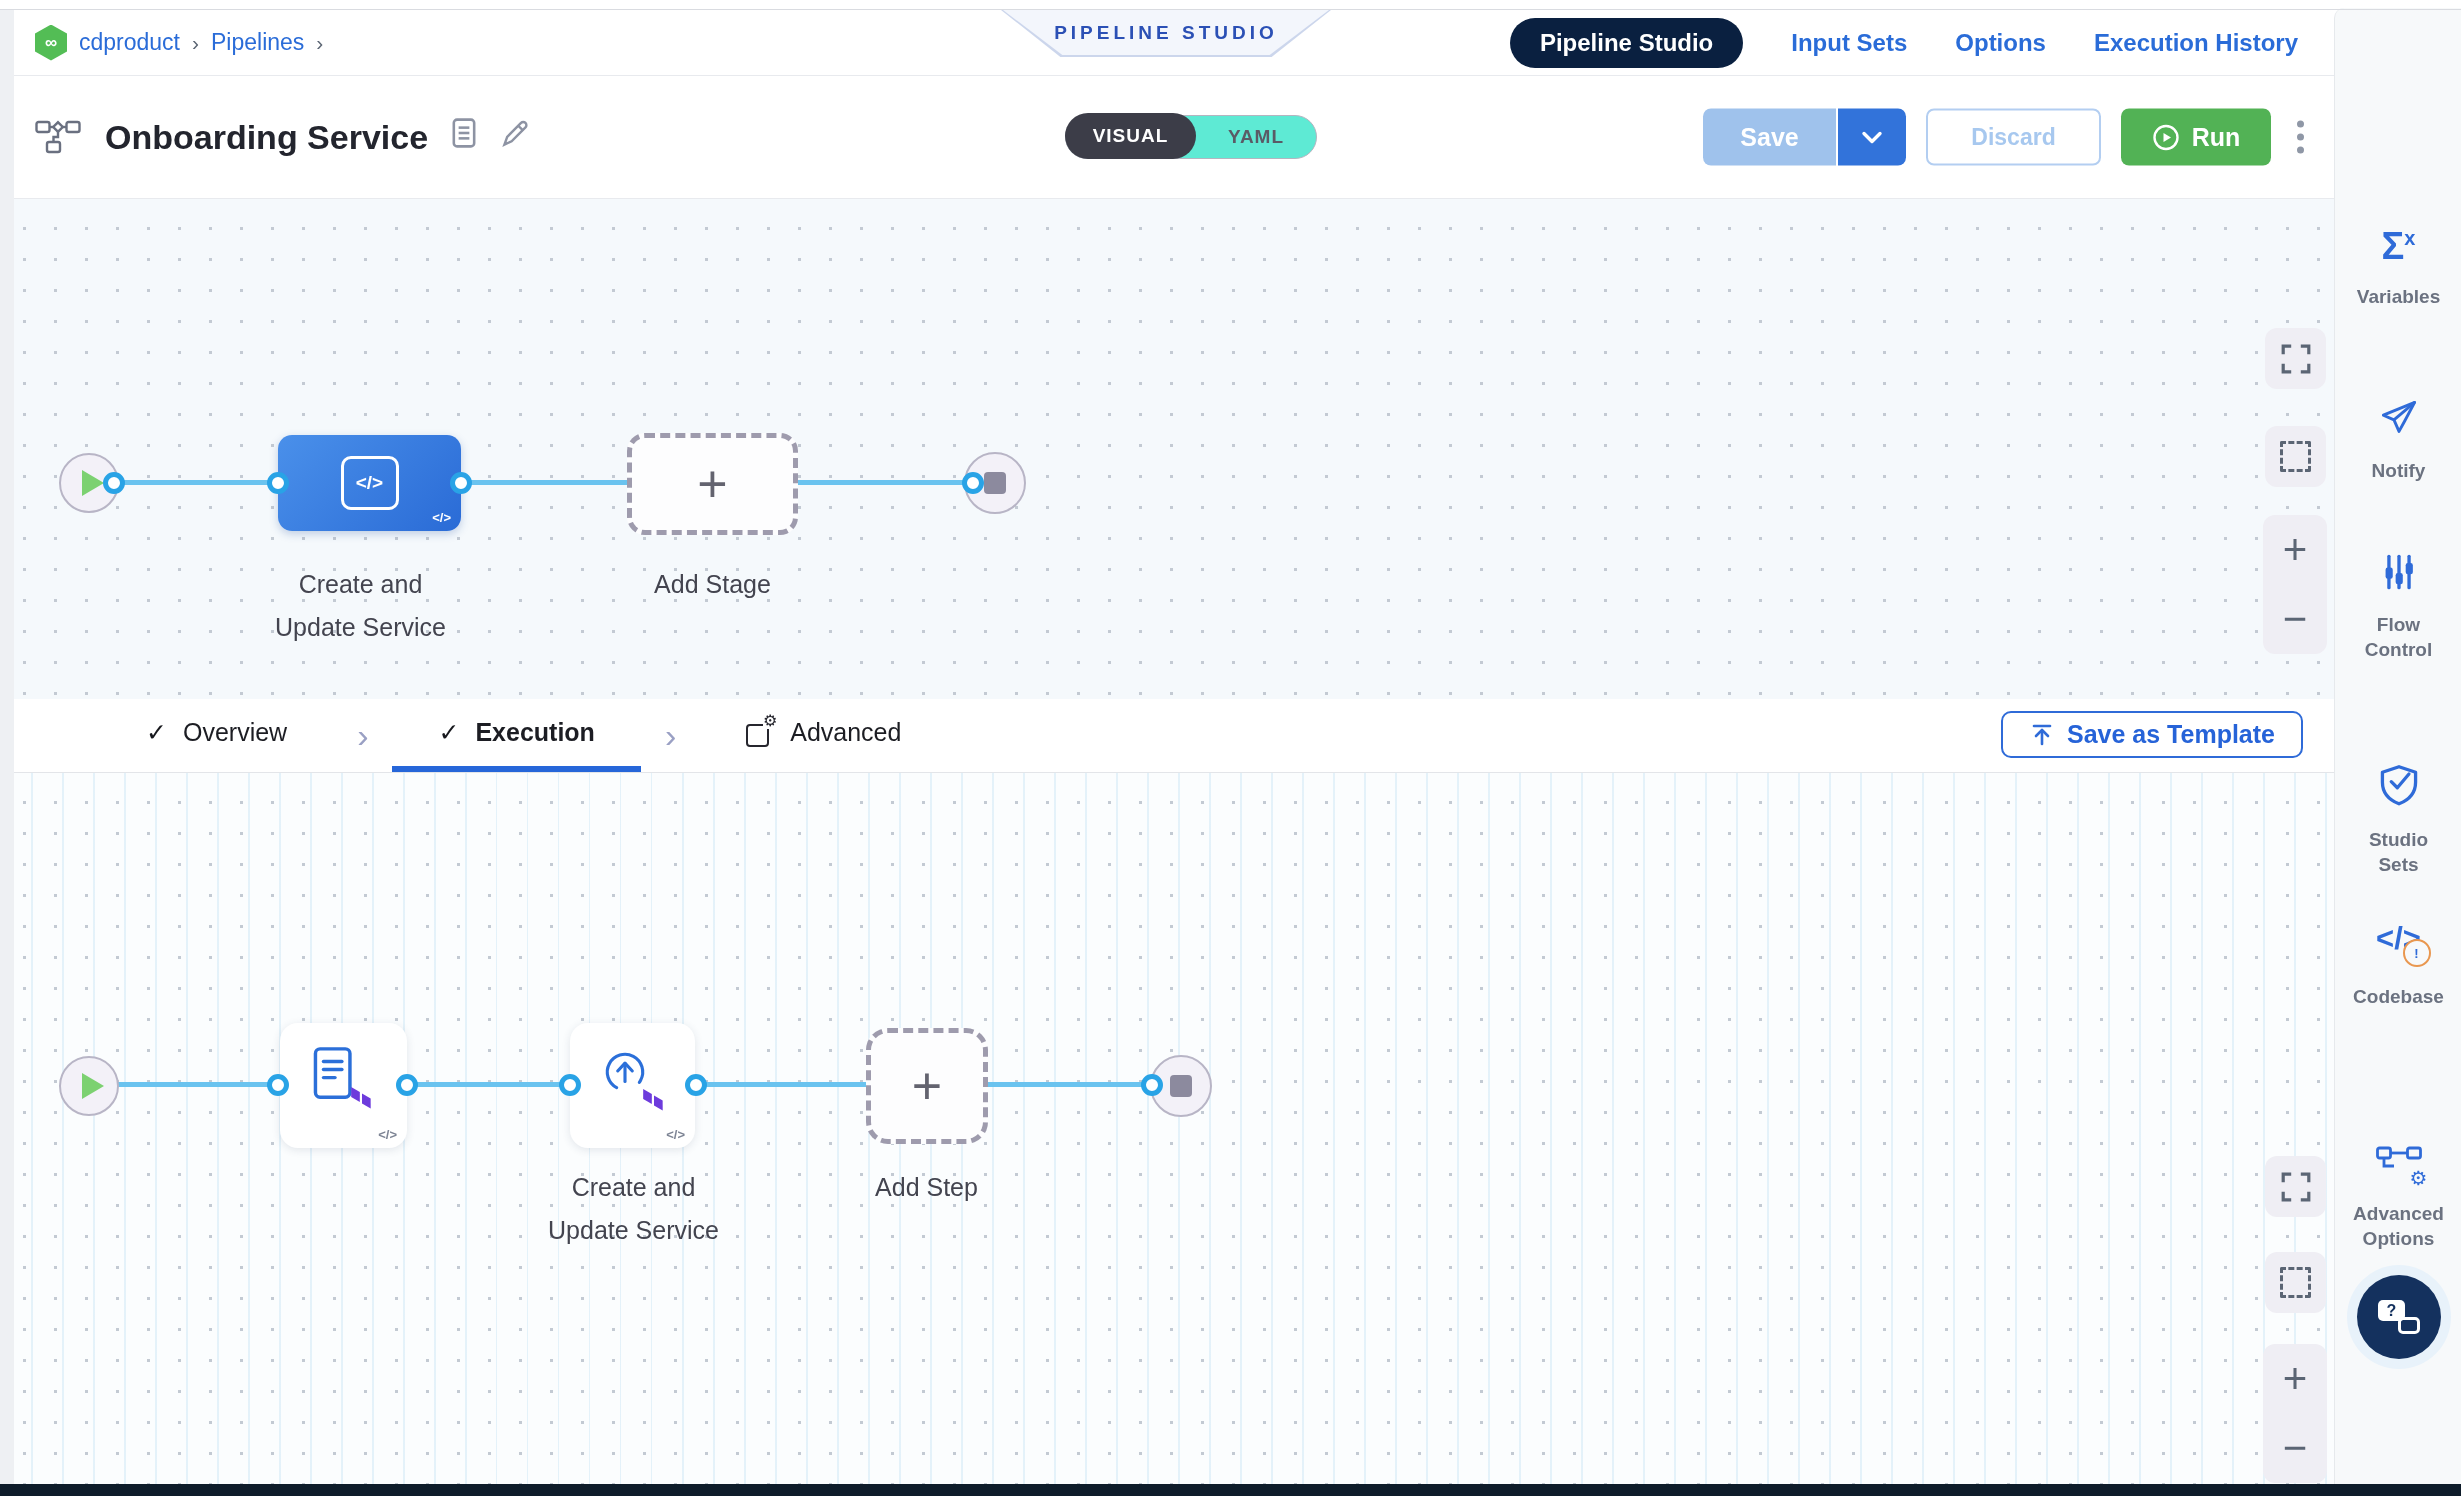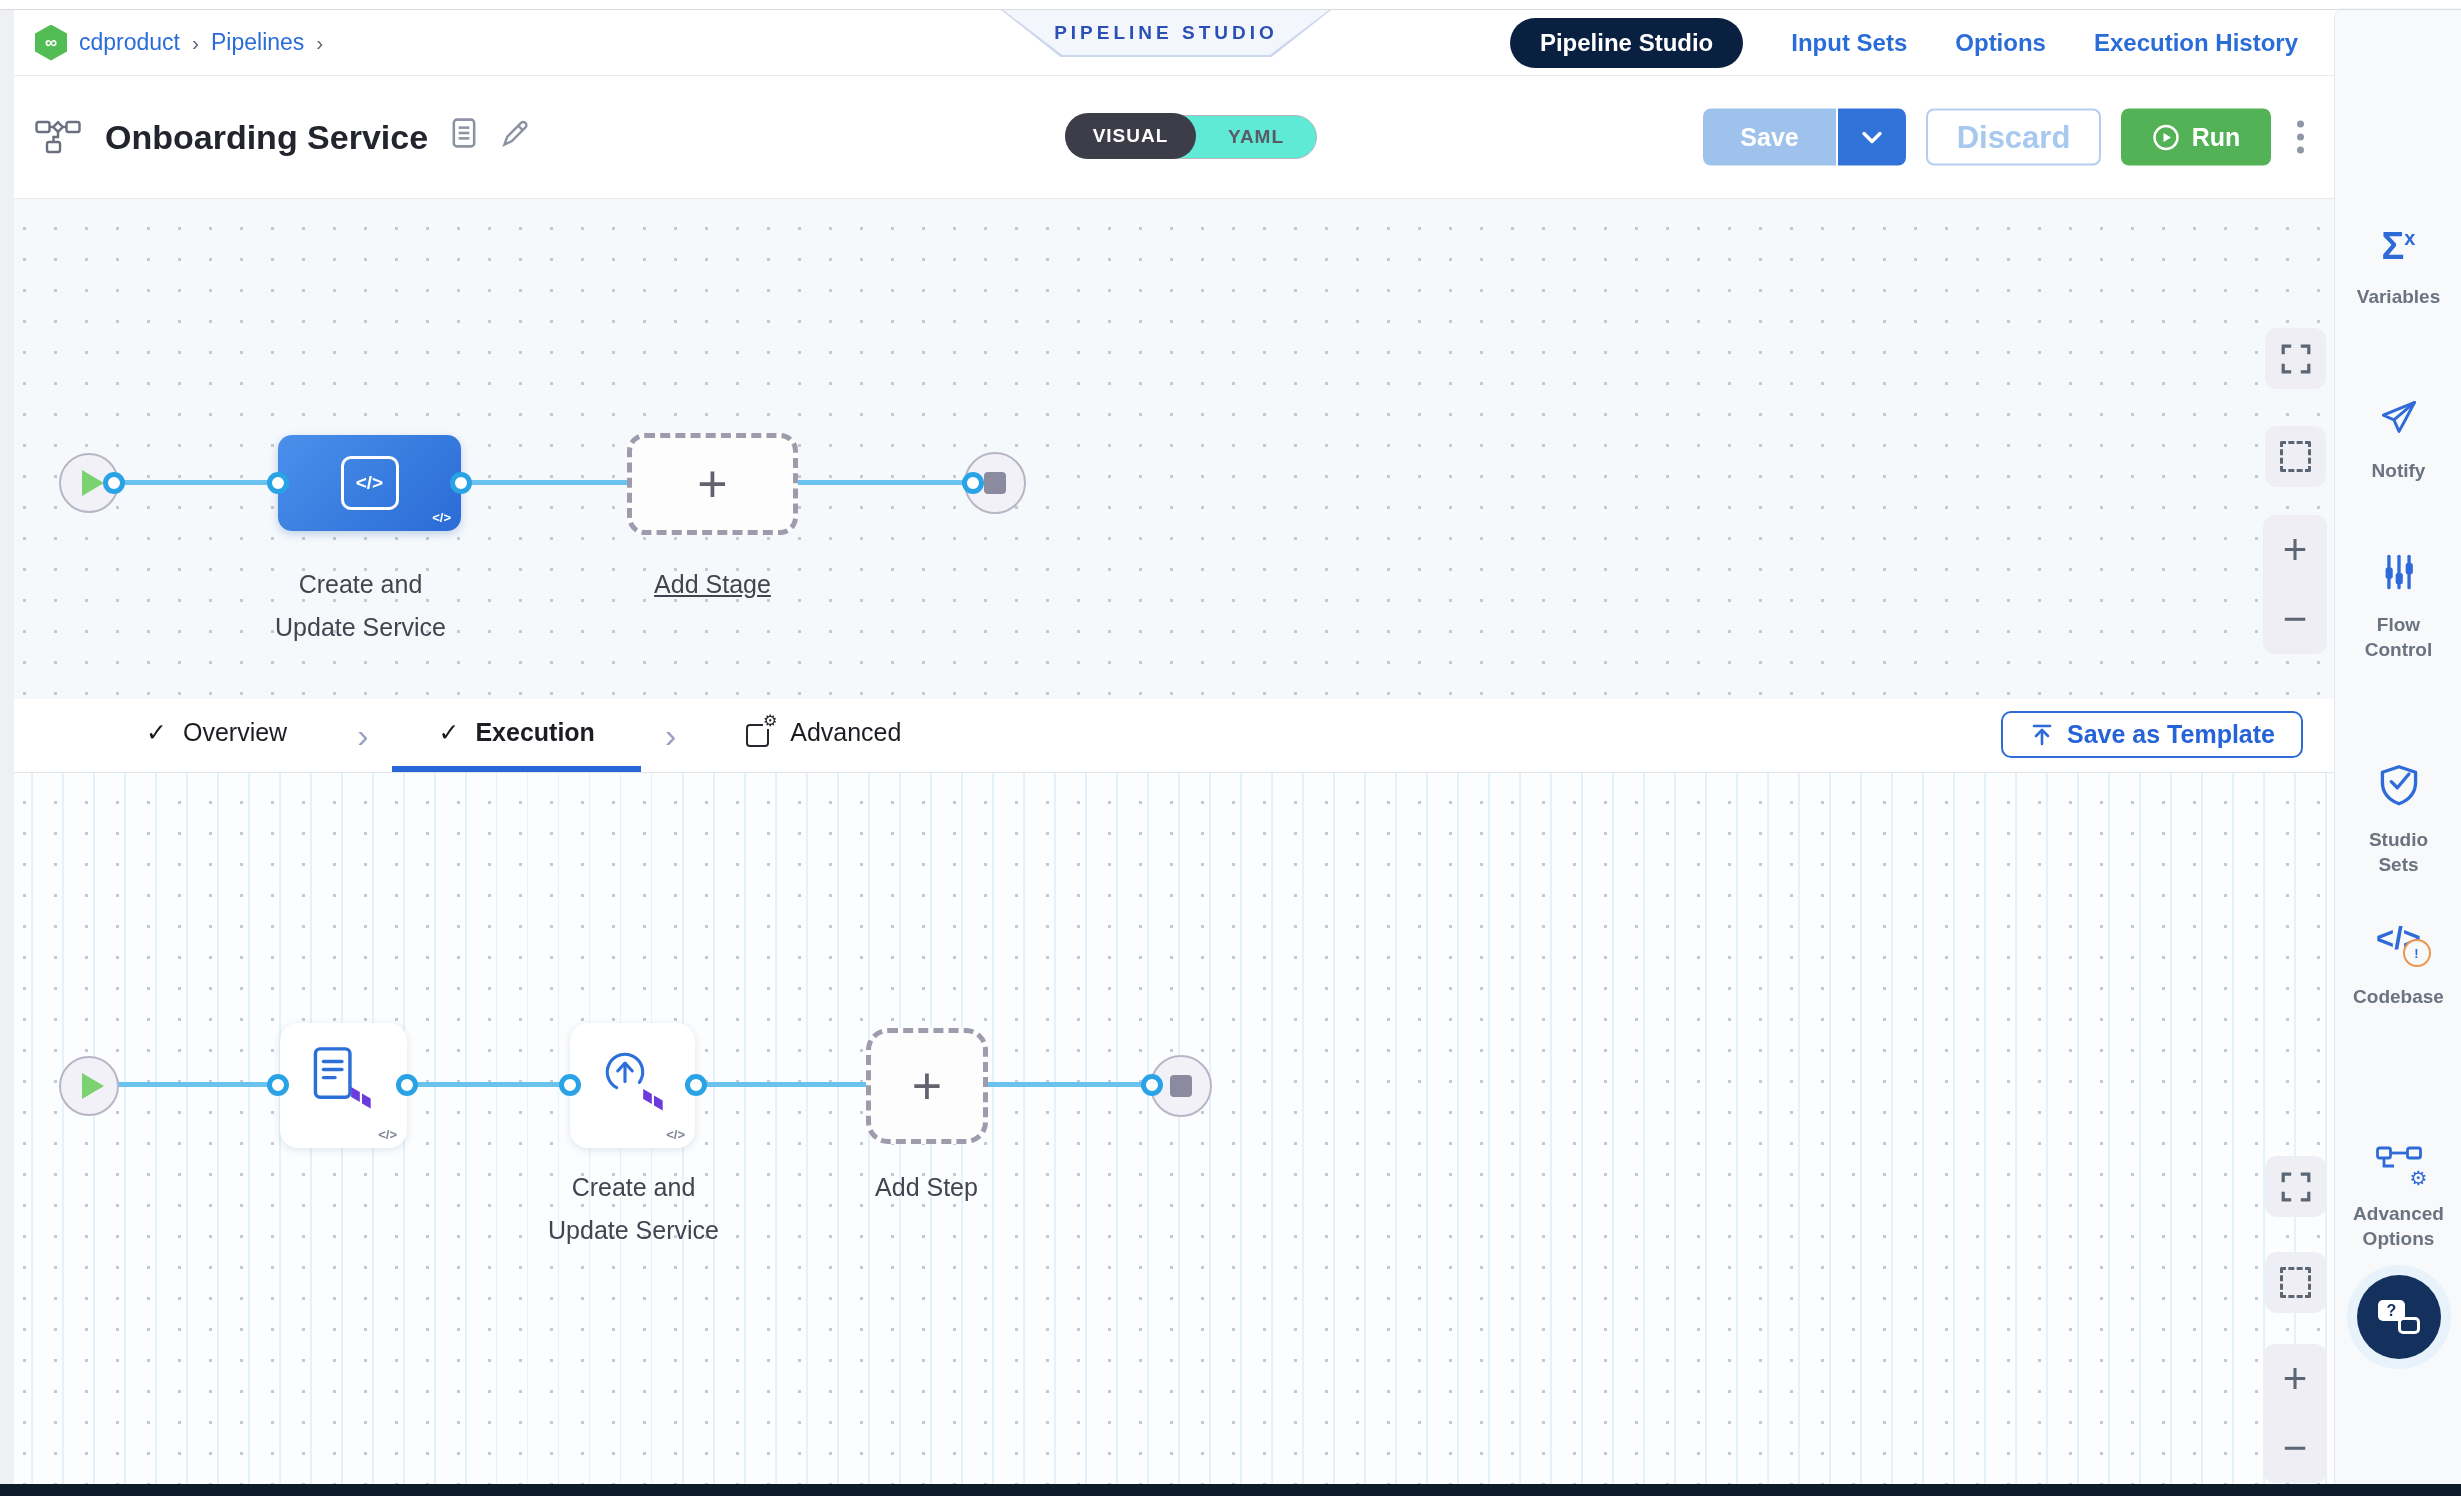--- a/index.html
+++ b/index.html
@@ -34,21 +34,21 @@
           border:1.5px solid #b4b5c0;border-radius:24px;background:#5eead4;display:flex;align-items:center;box-sizing:border-box;}
   .toggle-visual{width:131px;height:46px;margin:-2px 0 0 -1px;background:#3c3d48;border-radius:24px;
           display:grid;place-items:center;color:#fff;font-size:19px;font-weight:700;letter-spacing:1px;cursor:pointer;}
   .toggle-yaml{flex:1;text-align:center;color:#5a5b66;font-size:19px;font-weight:700;letter-spacing:1px;cursor:pointer;}
   .actions{position:absolute;right:24px;top:50%;transform:translateY(-50%);display:flex;align-items:center;gap:20px;}
   .btn-save{width:133px;height:57px;background:#9fc2ec;border-radius:8px 0 0 8px;color:#fff;
             font-size:25px;font-weight:700;display:grid;place-items:center;cursor:pointer;}
   .btn-save-chev{width:68px;height:57px;background:#3273da;border-radius:0 8px 8px 0;margin-left:2px;
             display:grid;place-items:center;cursor:pointer;}
   .btn-discard{width:175px;height:57px;border:2px solid #b3cef1;border-radius:8px;color:#a7c8ef;background:#fff;
-            font-size:31px;font-weight:600;display:grid;place-items:center;box-sizing:border-box;cursor:pointer;}
+            font-size:23px;font-weight:600;display:grid;place-items:center;box-sizing:border-box;cursor:pointer;}
   .btn-run{width:150px;height:57px;border-radius:8px;background:#52b255;color:#fff;font-size:25px;font-weight:700;
             display:flex;align-items:center;justify-content:center;gap:12px;cursor:pointer;}
   .kebab{display:flex;flex-direction:column;gap:6px;padding:4px 6px;cursor:pointer;}
   .kebab i{width:7px;height:7px;border-radius:50%;background:#8f97a6;}
   
   .canvas{position:relative;flex:0 0 auto;overflow:hidden;}
   .canvas1{height:500px;background:#f5f9fc;
      background-image:radial-gradient(circle,#c3cad3 1.6px,transparent 1.9px);
      background-size:31px 31px;background-position:9px 14px;}
   .canvas2{flex:1 1 auto;background:#fbfdfe;
@@ -225,21 +225,21 @@
         <span class="corner-code" style="color:#fff;">&lt;/&gt;</span>
       </div>
       <div class="port" style="left:267px;top:273px;"></div>
       <div class="port" style="left:450px;top:273px;"></div>
       <div class="node-label" style="left:211px;top:364px;">Create and
 Update Service</div>
 
       <div class="dash-box" style="left:627px;top:234px;width:171px;height:102px;">
         <span class="plus-big">+</span>
       </div>
-      <div class="node-label" style="left:563px;top:364px;text-decoration:underline;">Add Stage</div>
+      <div class="node-label" style="left:563px;top:364px;">Add Stage</div>
 
       <div class="port" style="left:962px;top:273px;"></div>
       <div class="node-circle" style="left:964px;top:253px;width:62px;height:62px;">
         <div class="stop-sq"></div>
       </div>
 
       <div class="ctrl-btn" style="left:2265px;top:129px;">
         <svg width="32" height="32" viewBox="0 0 30 30">
           <g fill="none" stroke="#5b6574" stroke-width="3" stroke-linecap="square">
             <path d="M3 9 V3 H9"></path>

